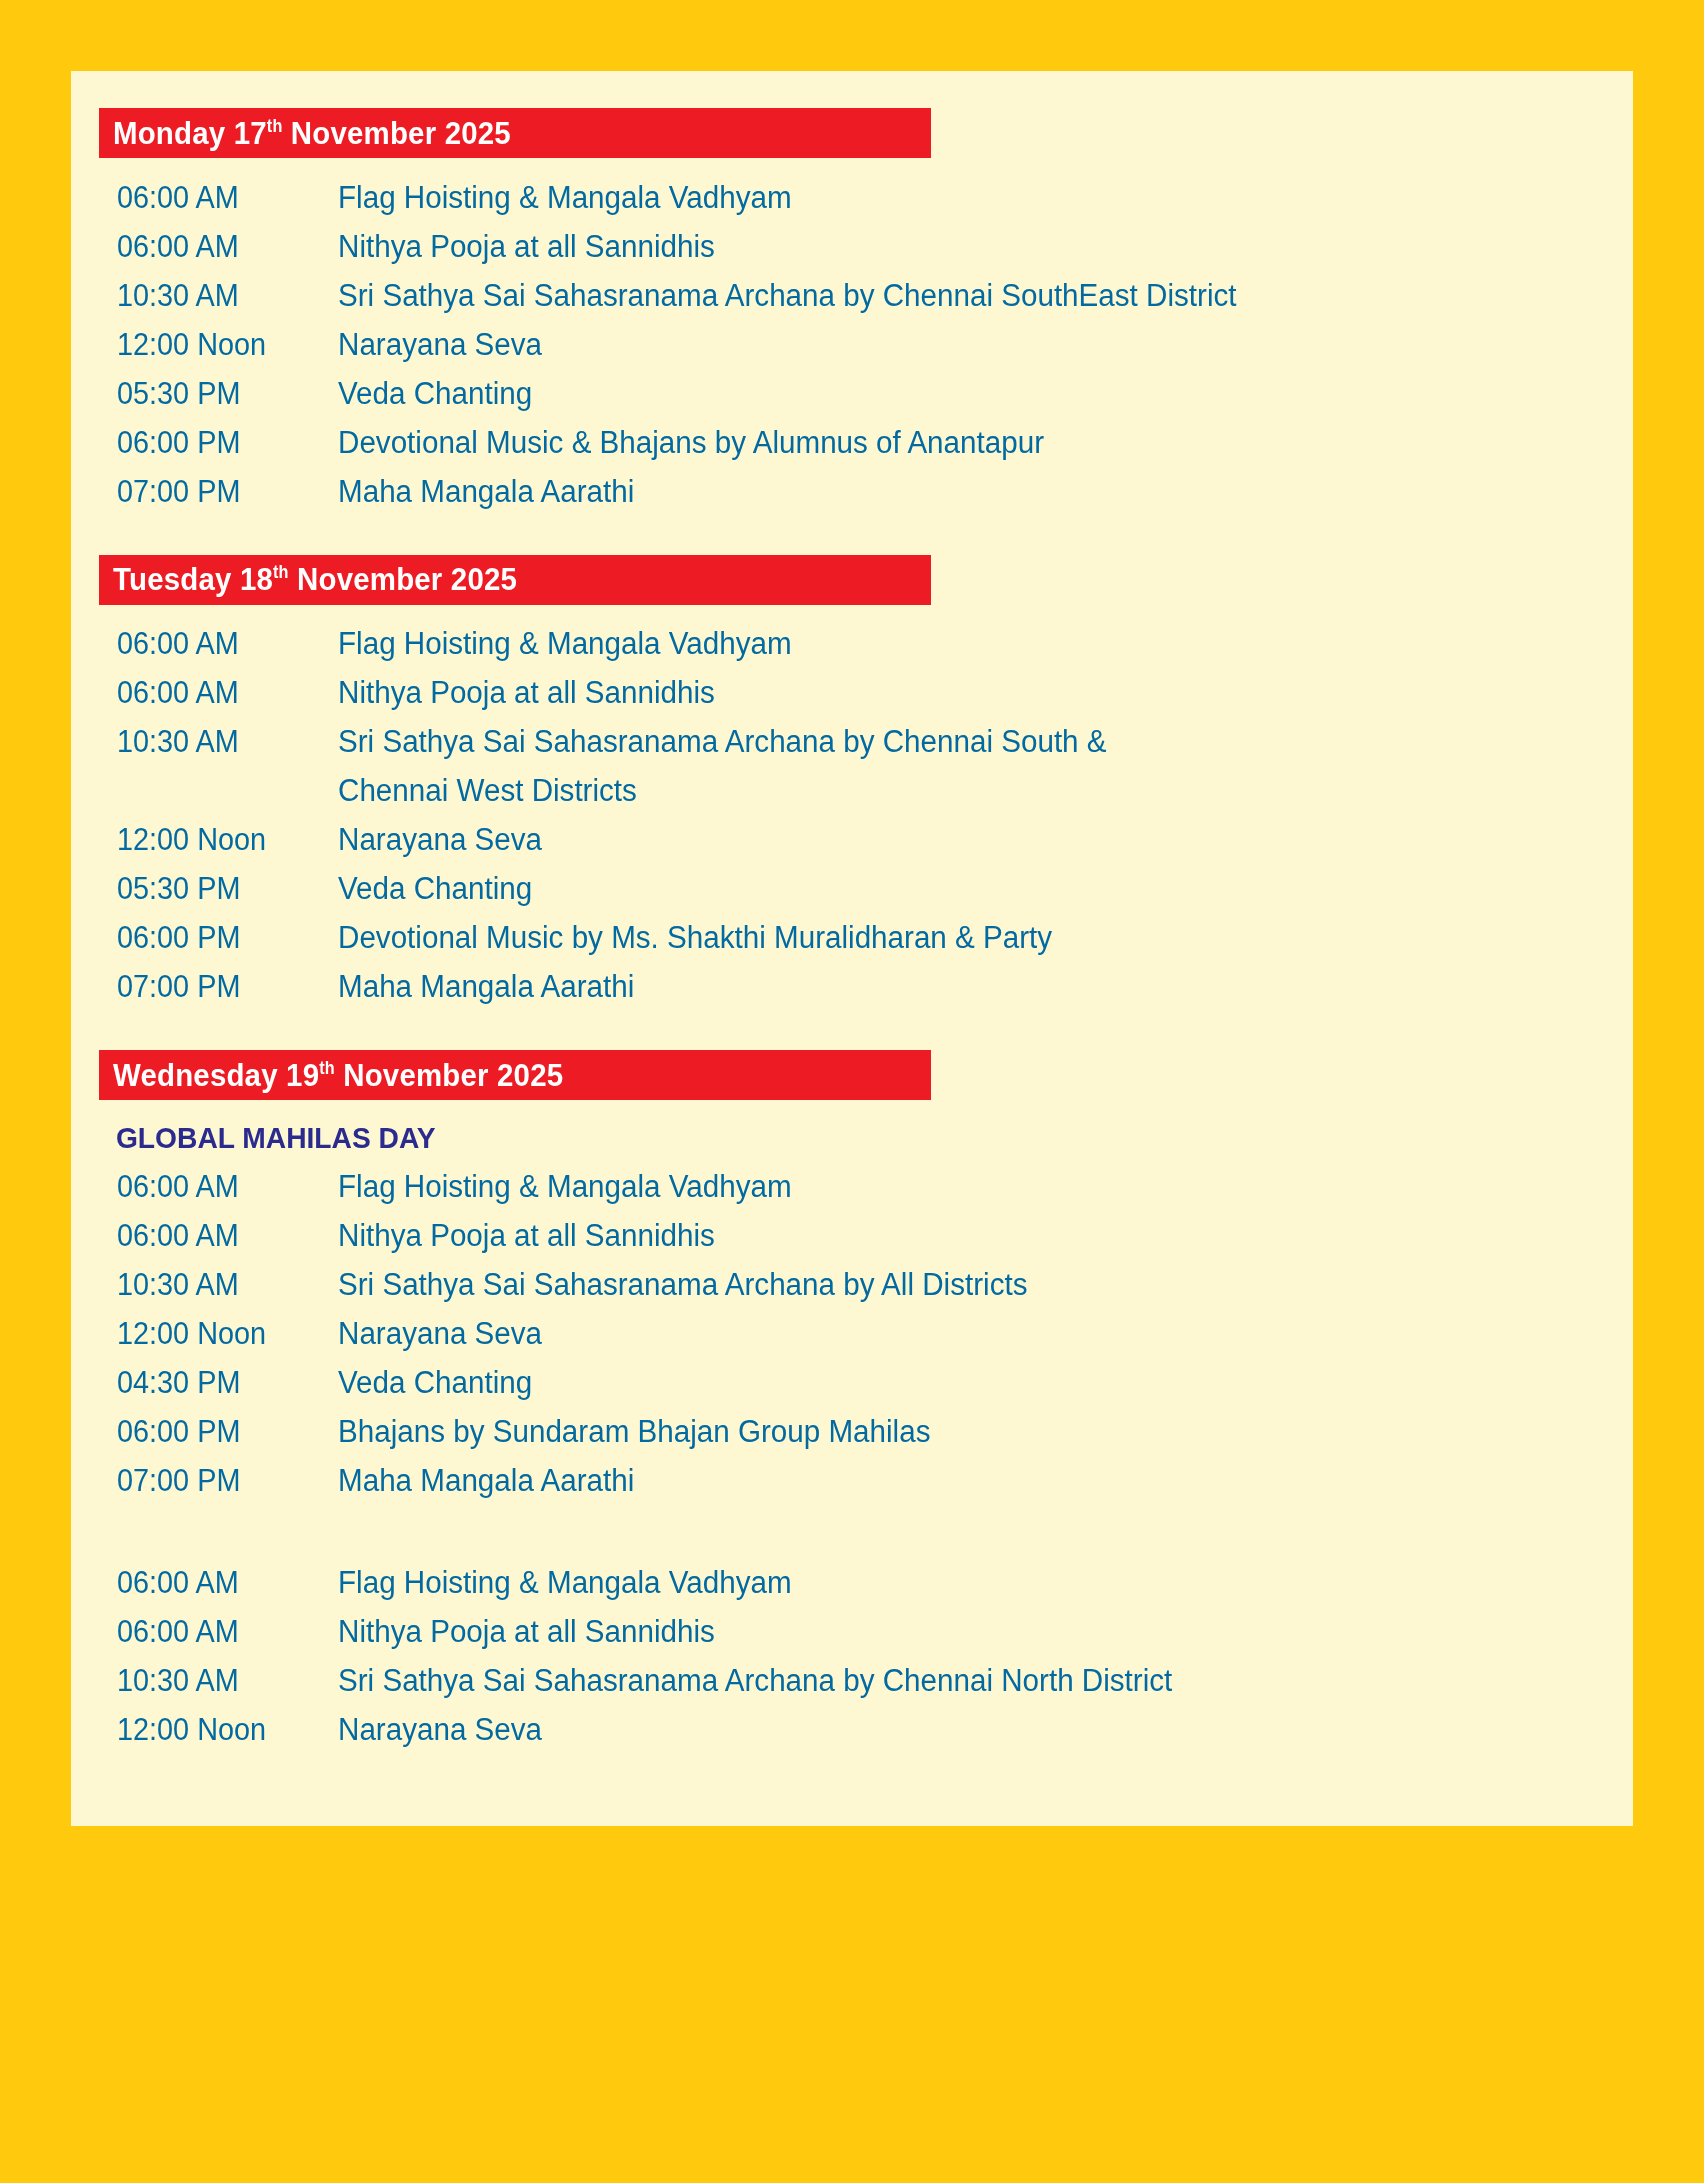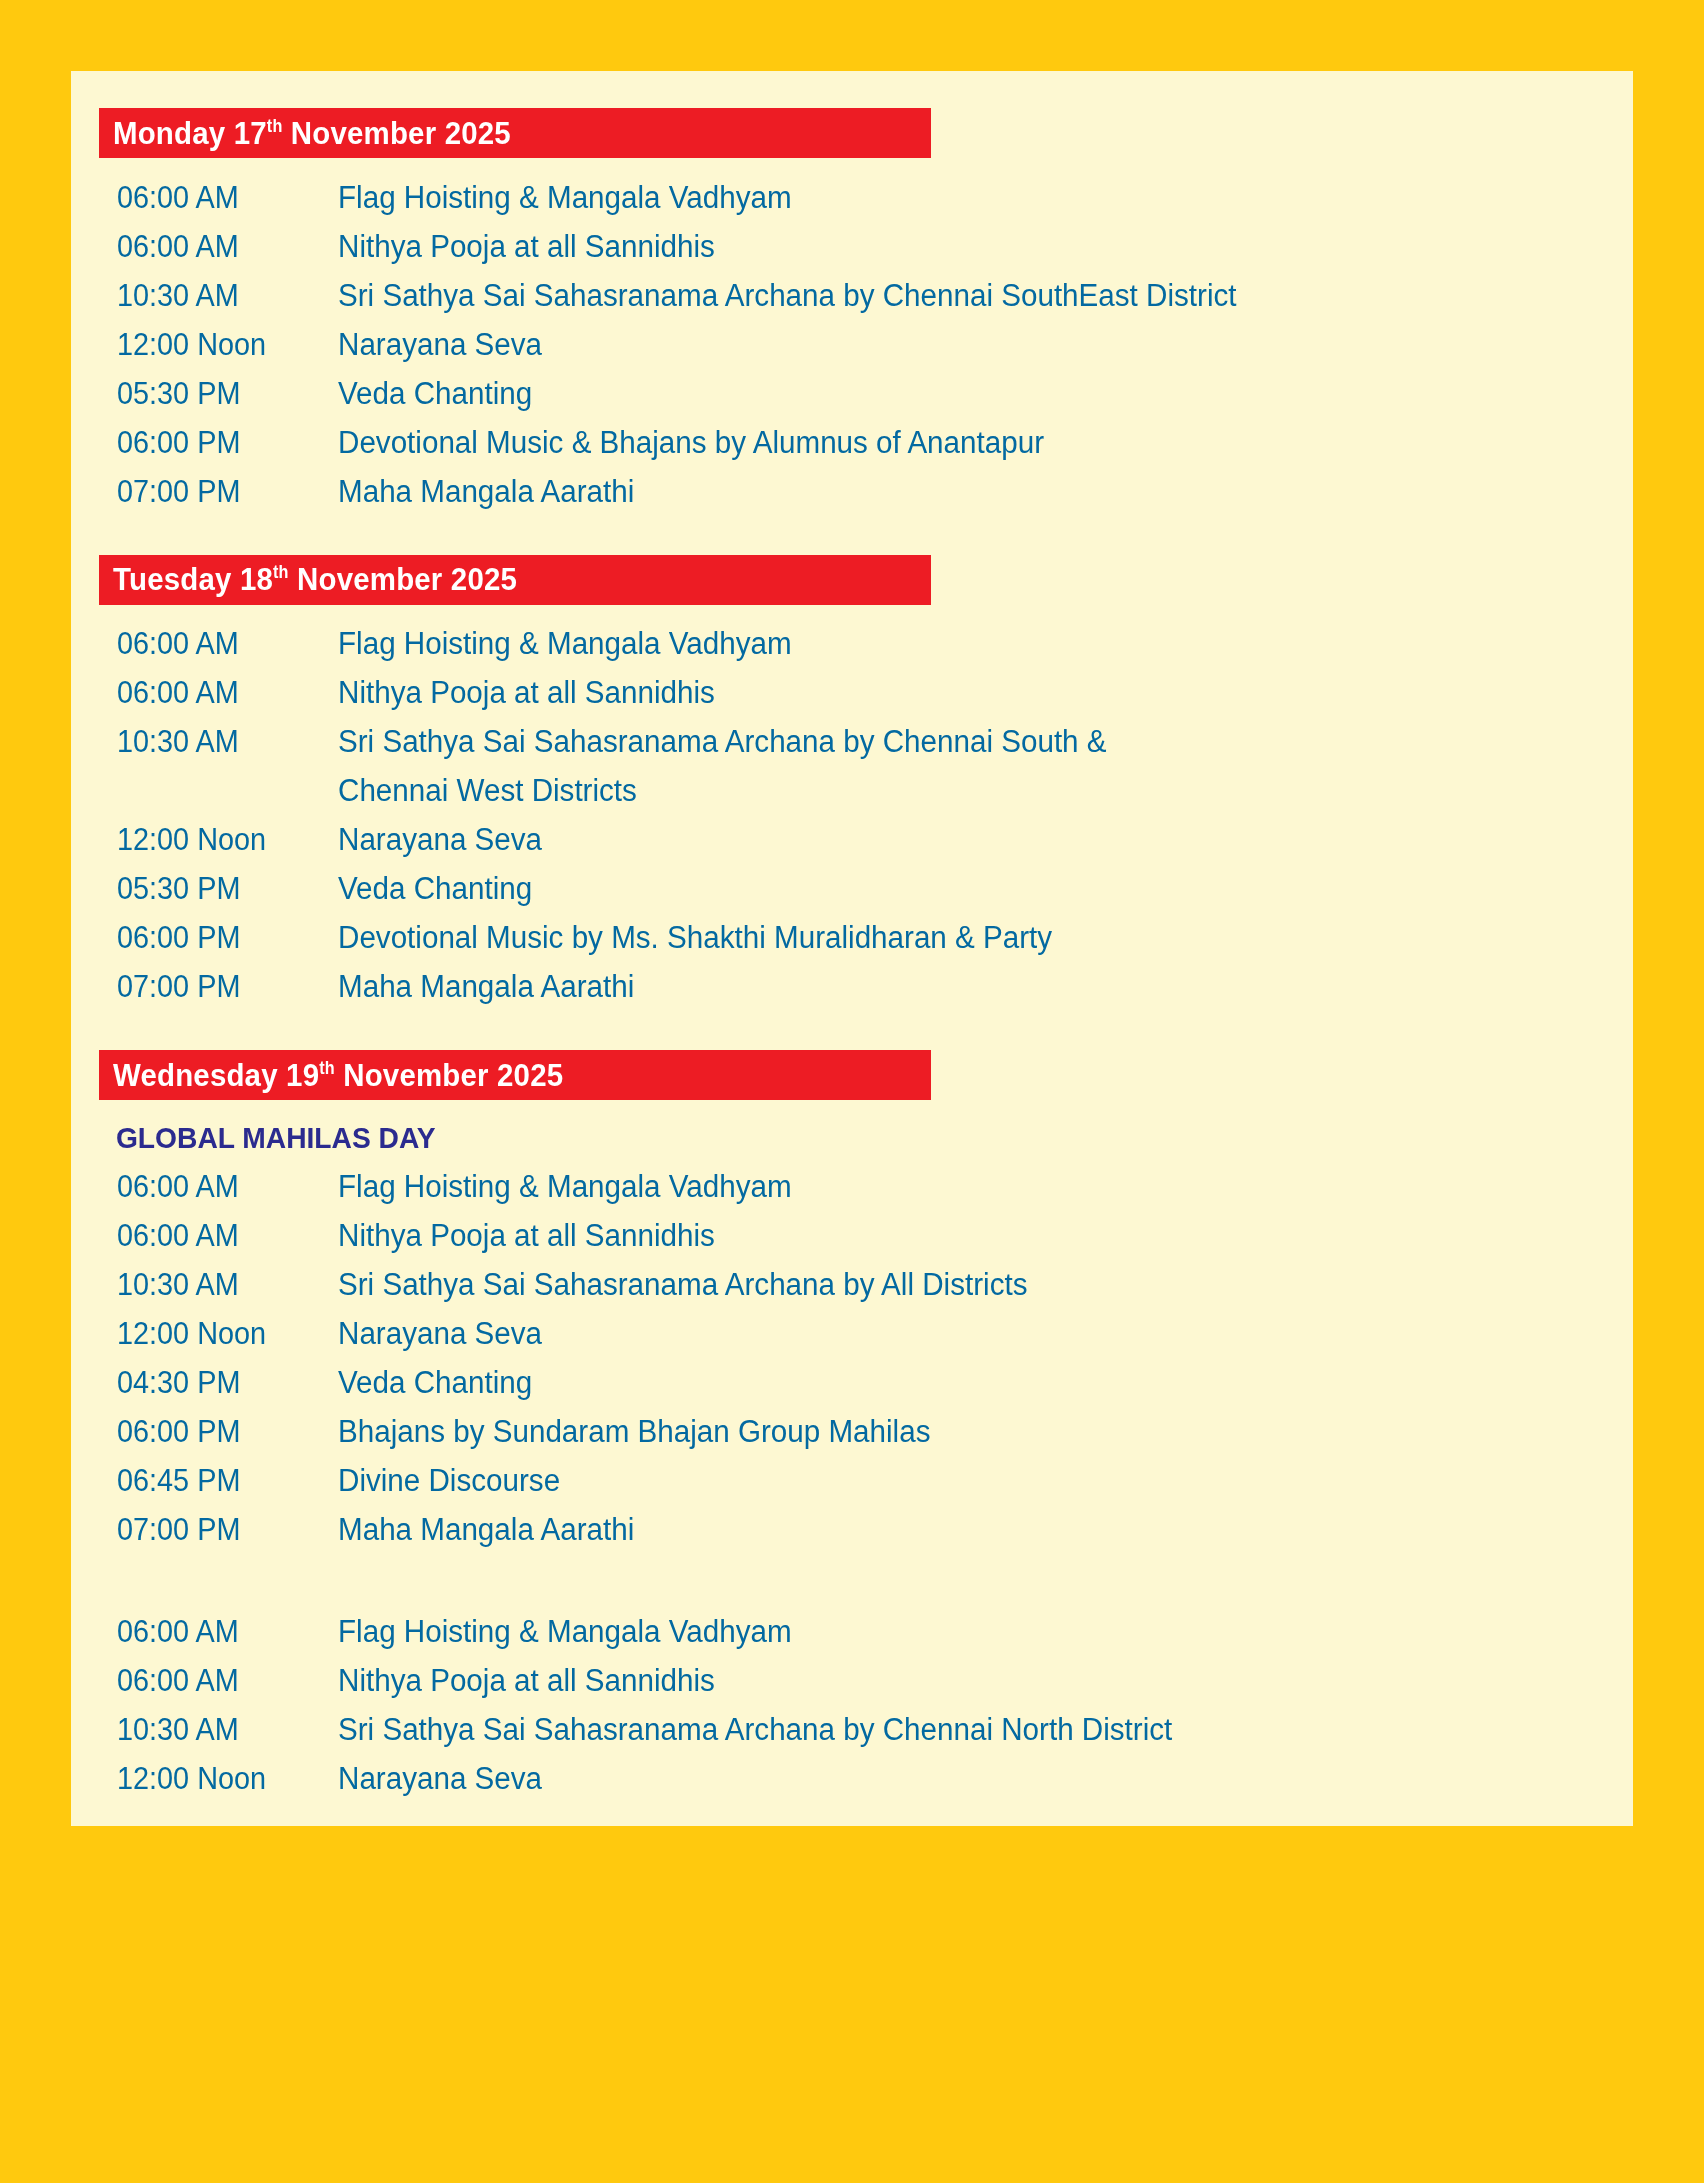--- a/index.html
+++ b/index.html
@@ -212,24 +212,20 @@
           </div>
           <div class="event-row">
             <div class="event-time">04:30 PM</div>
             <div class="event-desc">Veda Chanting</div>
           </div>
           <div class="event-row">
             <div class="event-time">06:00 PM</div>
             <div class="event-desc">Bhajans by Sundaram Bhajan Group Mahilas</div>
           </div>
           <div class="event-row">
-            <div class="event-time">06:45 PM</div>
-            <div class="event-desc">Divine Discourse</div>
-          </div>
-          <div class="event-row">
             <div class="event-time">07:00 PM</div>
             <div class="event-desc">Maha Mangala Aarathi</div>
           </div>
         </div>
         <div class="gap-after-events"></div>
       </div>
       <div class="day-section">
         <div class="events">
           <div class="event-row">
             <div class="event-time">06:00 AM</div>

